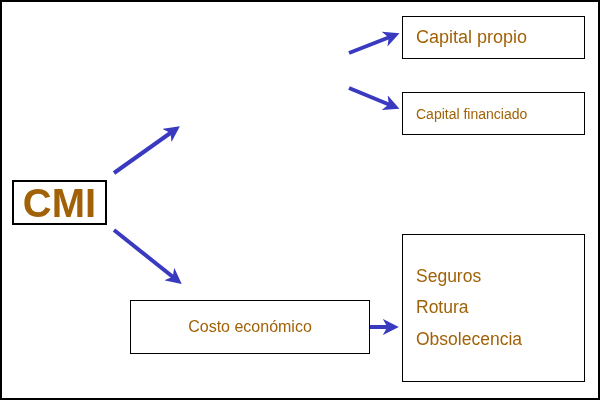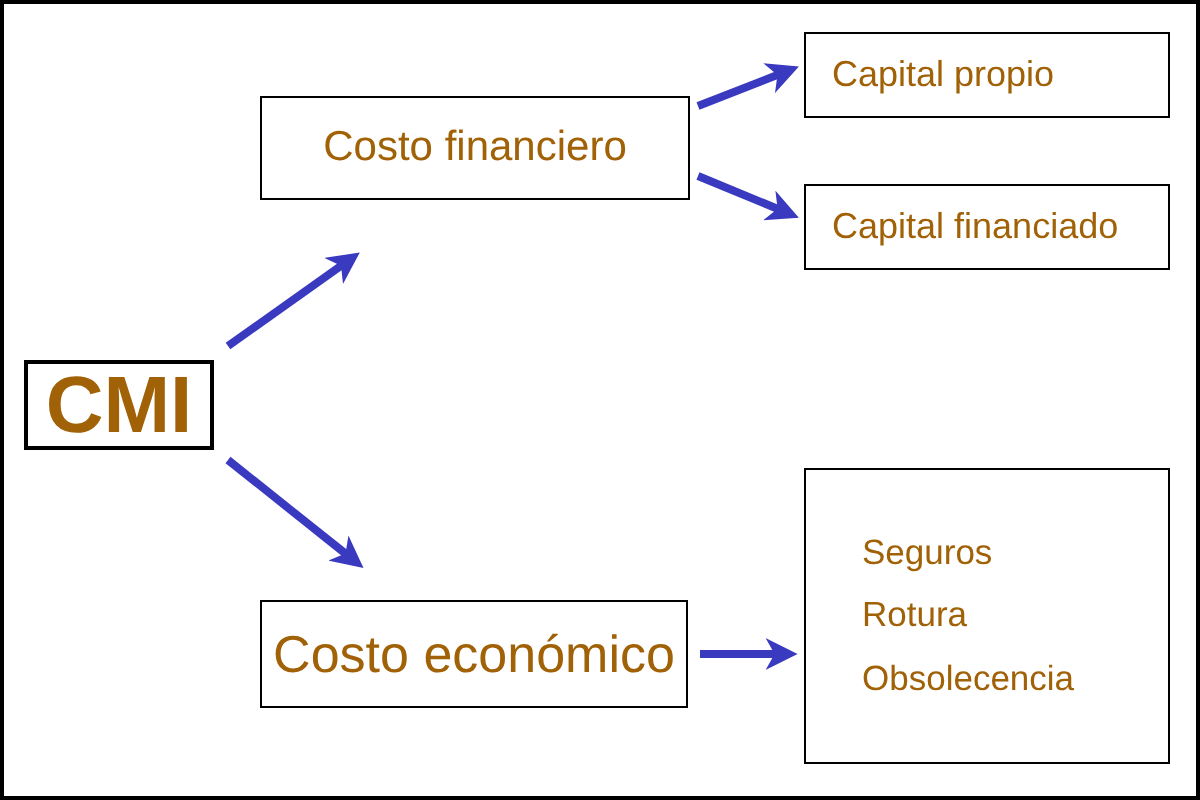--- a/index.html
+++ b/index.html
@@ -32,30 +32,30 @@
     white-space: nowrap;
   }
   .node-root {
     left: 10px; top: 178px; width: 95px; height: 45px;
     border-width: 2px;
     font-size: 40px;
     line-height: 1;
     font-weight: bold;
   }
   .node-costo-financiero { left: 128px; top: 46px;  width: 215px; height: 52px; font-size: 21px; }
-  .node-costo-economico  { left: 128px; top: 298px; width: 214px; height: 54px; font-size: 26px; }
+  .node-costo-economico  { left: 128px; top: 298px; width: 240px; height: 54px; font-size: 16px; }
   .node-capital-propio     { left: 400px; top: 14px; width: 183px; height: 43px; font-size: 18px; justify-content: flex-start; padding-left: 13px; }
-  .node-capital-financiado { left: 400px; top: 90px; width: 183px; height: 43px; font-size: 18px; justify-content: flex-start; padding-left: 13px; }
+  .node-capital-financiado { left: 400px; top: 90px; width: 183px; height: 43px; font-size: 14px; justify-content: flex-start; padding-left: 13px; }
   .node-econ-list {
     left: 400px; top: 232px; width: 183px; height: 148px;
     font-size: 17.5px;
     flex-direction: column;
     align-items: flex-start;
     justify-content: center;
-    padding-left: 28px;
+    padding-left: 13px;
   }
   .node-econ-list .list-item {
     display: block;
     line-height: 31.5px;
   }
 </style>
 </head>
 <body>
 
 <div class="canvas">
@@ -70,23 +70,20 @@
     <line class="arrow-line" x1="112" y1="228" x2="176" y2="279" marker-end="url(#ah)" stroke="#3a3ac1"></line>
     <line class="arrow-line" x1="347" y1="51" x2="393" y2="33" marker-end="url(#ah)" stroke="#3a3ac1"></line>
     <line class="arrow-line" x1="347" y1="86" x2="393" y2="105" marker-end="url(#ah)" stroke="#3a3ac1"></line>
     <line class="arrow-line" x1="348" y1="325" x2="392" y2="325" marker-end="url(#ah)" stroke="#3a3ac1"></line>
   </svg>
 
   <div class="node node-root">
     <span>CMI</span>
   </div>
 
-  <div class="node node-costo-financiero">
-    <span>Costo financiero</span>
-  </div>
 
   <div class="node node-capital-propio">
     <span>Capital propio</span>
   </div>
 
   <div class="node node-capital-financiado">
     <span>Capital financiado</span>
   </div>
 
   <div class="node node-costo-economico">

